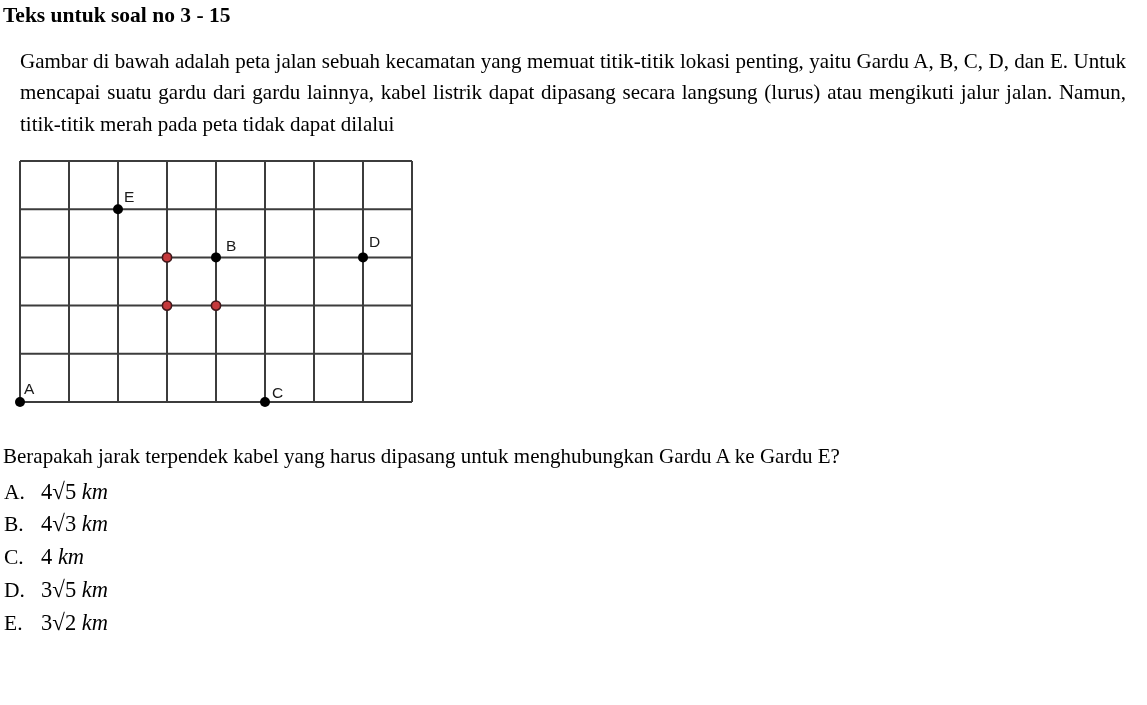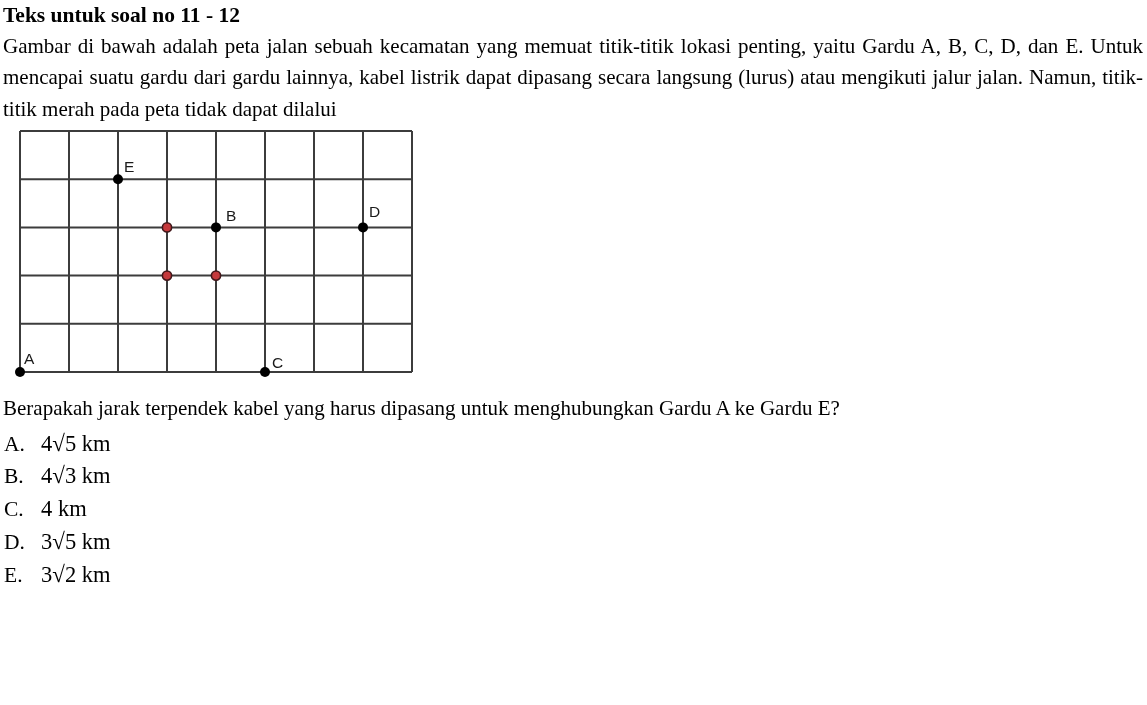--- a/index.html
+++ b/index.html
@@ -2,37 +2,37 @@
 <html><head>
 <meta charset="utf-8">
 <style>
   html,body{margin:0;padding:0;background:#ffffff;}
   body{
     width:1147px;height:705px;overflow:hidden;color:#000;
     font-family:"Liberation Serif",serif;font-size:21px;
   }
   .page{padding:2px 4px 0 3px;box-sizing:border-box;width:1147px;height:705px;}
   .title{font-weight:bold;font-size:21.5px;line-height:27px;margin:0 0 2px 0;}
-  .para{margin:0;text-align:justify;line-height:31.4px;}
+  .para{margin:17px;text-align:justify;line-height:31.4px;}
   .map-wrap{margin:2px 0 0 9px;}
   .map-wrap svg{display:block;}
   .details{margin-top:13px;}
-  .question{margin:13px 0 0 0;line-height:31.4px;}
+  .question{margin:31px 0 0 0;line-height:31.4px;}
   .options{margin:6px 0 0 1px;padding:0;list-style:none;}
   .option-row{display:flex;align-items:baseline;height:32.8px;}
   .opt-letter{width:37px;flex:0 0 37px;font-size:21.5px;}
   .opt-value{font-size:22.5px;}
   .opt-rad{font-size:23px;}
-  .opt-unit{text-align:center;}
+  .opt-unit{font-style:italic;text-align:center;}
 </style>
 </head>
 <body>
 
 <div class="page">
-  <h1 class="title">Teks untuk soal no 11 - 12</h1>
+  <h1 class="title">Teks untuk soal no 3 - 15</h1>
   <p class="para intro">Gambar di bawah adalah peta jalan sebuah kecamatan yang memuat titik-titik lokasi penting, yaitu Gardu A, B, C, D, dan E. Untuk mencapai suatu gardu dari gardu lainnya, kabel listrik dapat dipasang secara langsung (lurus) atau mengikuti jalur jalan. Namun, titik-titik merah pada peta tidak dapat dilalui</p>
 
   <div class="map-wrap">
     <svg width="408" height="253" viewBox="-8 -4 408 253">
         <line x1="0" y1="0" x2="0" y2="241" stroke="#3c3c3c" stroke-width="2"></line>
         <line x1="49" y1="0" x2="49" y2="241" stroke="#3c3c3c" stroke-width="2"></line>
         <line x1="98" y1="0" x2="98" y2="241" stroke="#3c3c3c" stroke-width="2"></line>
         <line x1="147" y1="0" x2="147" y2="241" stroke="#3c3c3c" stroke-width="2"></line>
         <line x1="196" y1="0" x2="196" y2="241" stroke="#3c3c3c" stroke-width="2"></line>
         <line x1="245" y1="0" x2="245" y2="241" stroke="#3c3c3c" stroke-width="2"></line>

